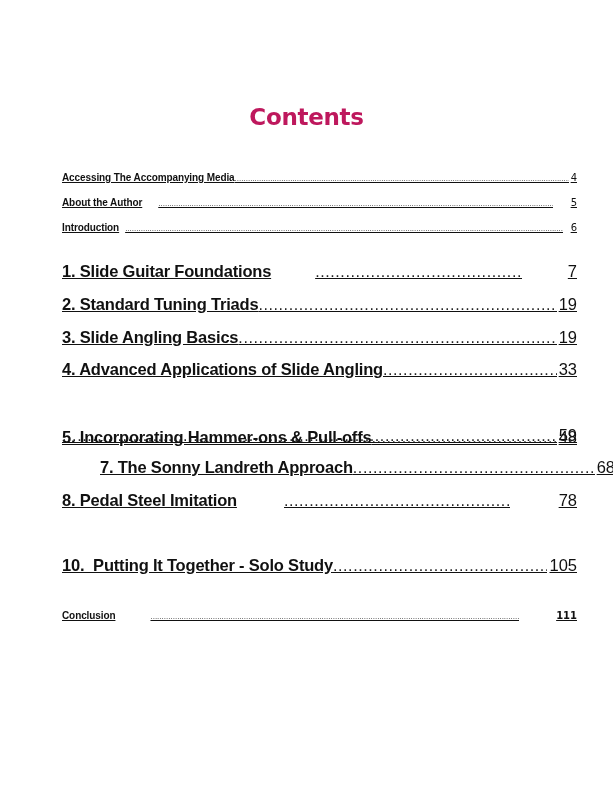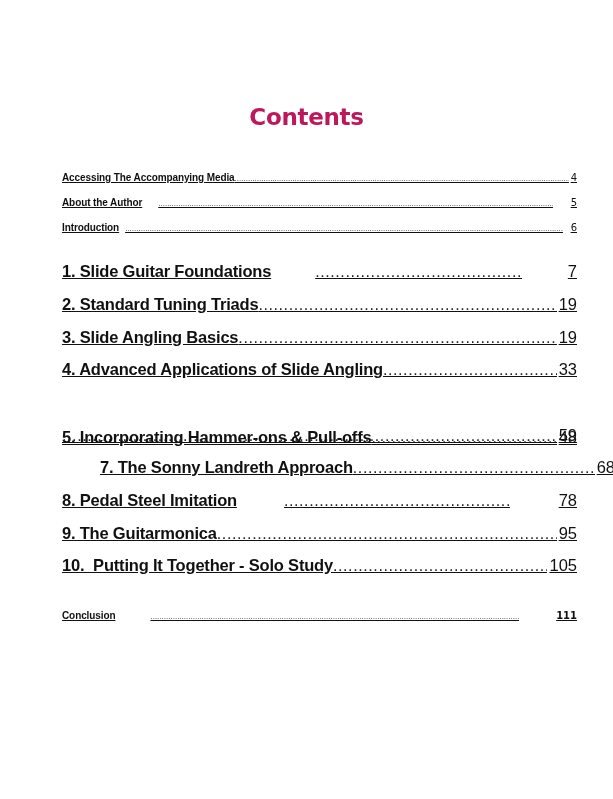--- a/index.html
+++ b/index.html
@@ -155,25 +155,20 @@
   <div class="toc-row large" style="top:458px;margin-left:38px;">
     <span class="label">7. The Sonny Landreth Approach</span>
     <span class="leader"></span>
     <span class="page-num">68</span>
   </div>
   <div class="toc-row large" style="top:491px;gap:47px;">
     <span class="label">8. Pedal Steel Imitation</span>
     <span class="leader"></span>
     <span class="page-num">78</span>
   </div>
-  <div class="toc-row large" style="top:524px;">
-    <span class="label">9. The Guitarmonica</span>
-    <span class="leader"></span>
-    <span class="page-num">95</span>
-  </div>
   <div class="toc-row large" style="top:556px;">
     <span class="label" style="white-space:pre;">10.  Putting It Together - Solo Study</span>
     <span class="leader"></span>
     <span class="page-num">105</span>
   </div>
 
   <div class="toc-row small conclusion" style="top:610px;gap:35px;">
     <span class="label">Conclusion</span>
     <span class="leader"></span>
     <span class="page-num">111</span>

